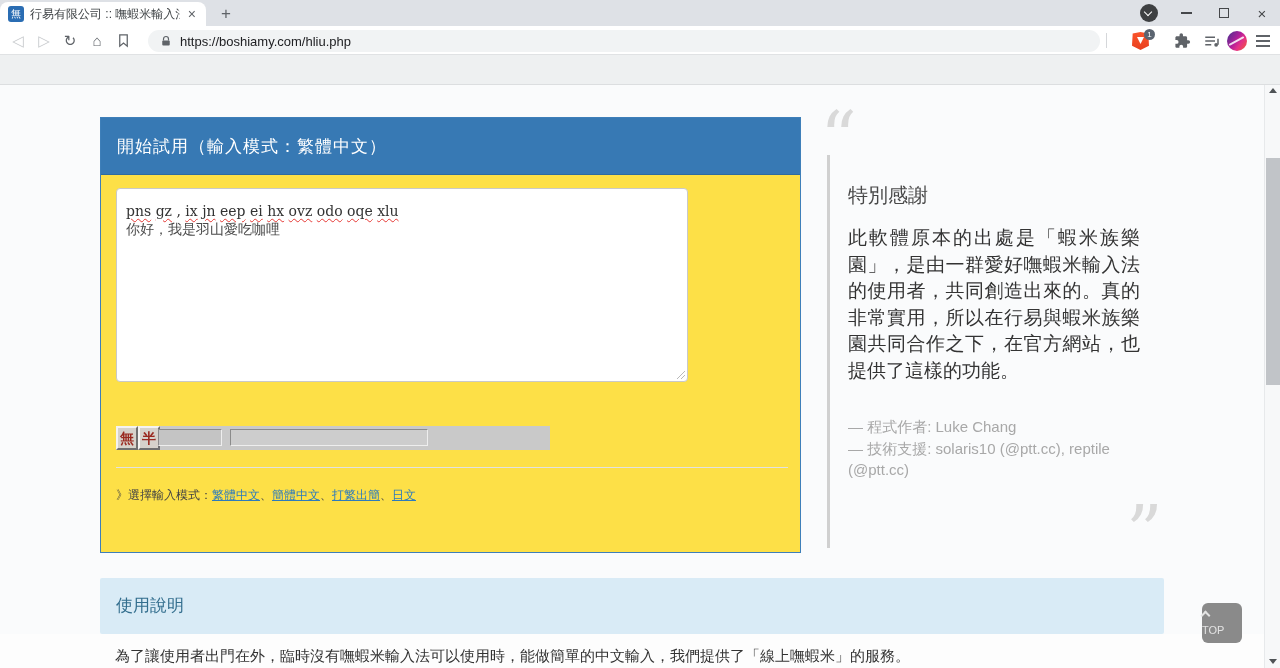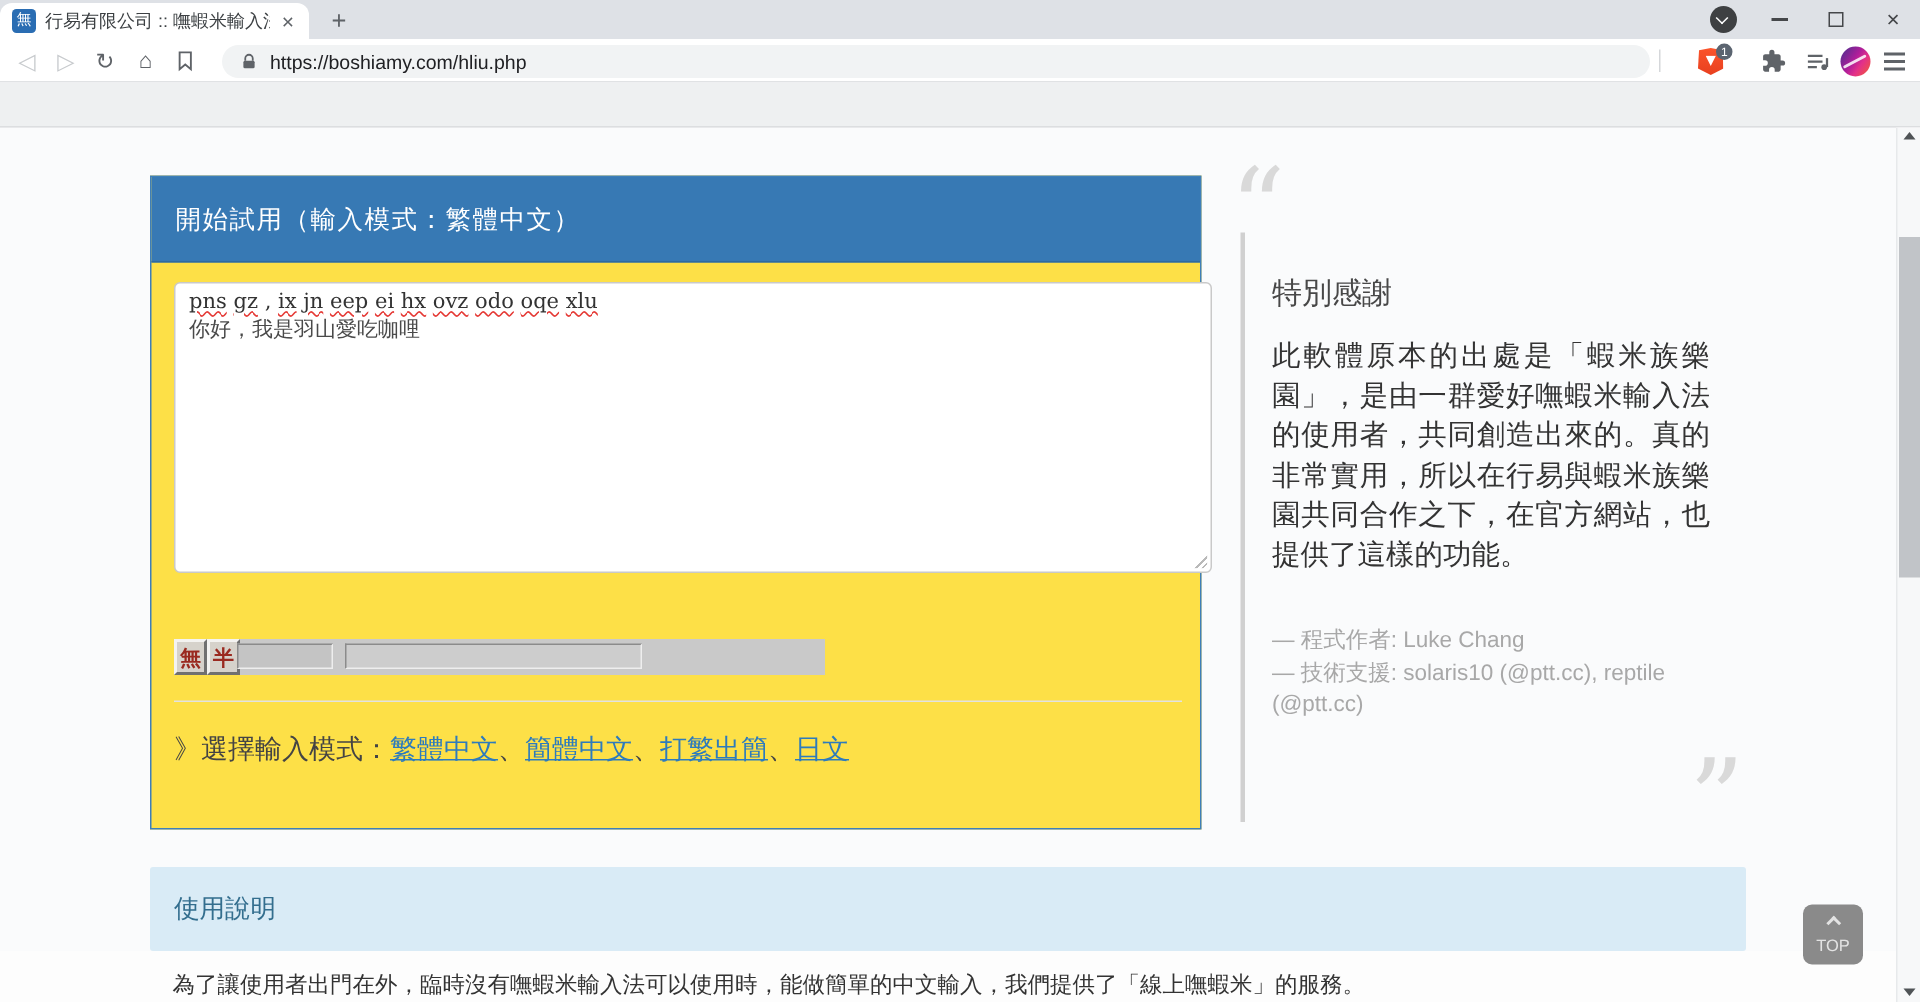--- a/index.html
+++ b/index.html
@@ -52,40 +52,40 @@
                box-shadow:0 5px 0 #5f6368, 0 10px 0 #5f6368; }
 
   
   .site-band { position:absolute; left:0; top:55px; width:1280px; height:30px; background:#eef0f1;
                border-bottom:1px solid #dcdee0; }
 
   .trial-panel { position:absolute; left:100px; top:117px; width:701px; height:436px; background:#fde047;
                  border:1px solid #3e7fb9; }
   .trial-header { height:57px; background:#3779b4; border-bottom:1px solid #2f6b9f; color:#fff;
                   font-size:17px; line-height:57px; padding-left:16px; letter-spacing:1px; }
-  .trial-textarea { position:absolute; left:15px; top:70px; width:692px; height:194px; background:#fff;
-                    border:1px solid #c9c9c9; border-radius:4px; padding:3px 9px; font-size:14px;
+  .trial-textarea { position:absolute; left:15px; top:70px; width:572px; height:194px; background:#fff;
+                    border:1px solid #c9c9c9; border-radius:4px; padding:13px 9px; font-size:14px;
                     color:#333; line-height:18px; overflow:hidden; }
   .ta-line1 { font-family:"DejaVu Serif", serif; }
   .misspell { text-decoration:underline; text-decoration-style:wavy; text-decoration-color:#e53935;
               text-decoration-thickness:1px; text-underline-offset:2px; }
   .ta-line2 { color:#4a4a4a; }
   .resize-grip { position:absolute; right:2px; bottom:2px; width:10px; height:10px;
                  background:repeating-linear-gradient(135deg, transparent 0 2px, #b9b9b9 2px 3px);
                  clip-path:polygon(100% 0, 100% 100%, 0 100%); }
   .ime-bar { position:absolute; left:15px; top:308px; width:434px; height:24px; background:#c9c9c9; }
   .ime-btn { position:absolute; top:0; width:22px; height:24px; background:#d6d2cb; text-align:center;
              font-size:14px; font-weight:bold; line-height:20px; color:#9a2a20;
              border:2px solid; border-color:#f4f3f1 #707070 #707070 #f4f3f1; }
   .ime-btn.b1 { left:0; } .ime-btn.b2 { left:22px; }
   .ime-box { position:absolute; top:3px; height:17px; border:1px solid; border-color:#8b8b8b #eeeeee #eeeeee #8b8b8b; }
   .ime-box.comp { left:42px; width:64px; background:#c4c4c4; }
   .ime-box.cand { left:114px; width:198px; background:#cdcdcd; }
   .panel-divider { position:absolute; left:15px; top:349px; width:672px; height:1px; background:#e2e2e2; }
-  .mode-row { position:absolute; left:15px; top:369px; font-size:18px; color:#444; }
+  .mode-row { position:absolute; left:15px; top:369px; font-size:12px; color:#444; }
   .mode-row a { color:#2d7bbd; text-decoration:underline; cursor:pointer; }
   .warn-row { position:absolute; left:15px; top:393px; font-size:15px; color:#555; }
 
   
   .quote { position:absolute; font-family:"DejaVu Serif", serif; font-size:72px; color:#d9d9d9; line-height:1; }
   .quote.open { left:820px; top:102px; }
   .quote.close { left:1126px; top:496px; }
   .side-line { position:absolute; left:827px; top:155px; width:3px; height:393px; background:#d0d0d0; }
   .side-content { position:absolute; left:848px; top:182px; width:292px; }
   .side-heading { font-size:20px; color:#484848; }
@@ -94,21 +94,21 @@
 
   
   .usage-band { position:absolute; left:100px; top:578px; width:1064px; height:56px; background:#d9ebf6;
                 border-radius:2px; }
   .usage-heading { font-size:17px; color:#336e8e; line-height:56px; padding-left:16px; }
   .usage-body { position:absolute; left:0; top:634px; width:1264px; height:34px; background:#fdfdfd; }
   .usage-text { position:absolute; left:115px; top:13px; font-size:15px; color:#333; white-space:nowrap; }
 
   
   .top-btn { position:absolute; left:1202px; top:603px; width:40px; height:40px; background:#8a8a8a;
-             border-radius:6px; text-align:center; cursor:pointer; }
+             border-radius:6px; text-align:left; cursor:pointer; }
   .top-chev { display:inline-block; margin-top:9px; width:7px; height:7px; border-top:2px solid #e3e3e3;
               border-right:2px solid #e3e3e3; transform:rotate(-45deg); }
   .top-label { font-size:11px; color:#e3e3e3; margin-top:1px; }
 
   .scrollbar { position:absolute; left:1264px; top:85px; width:16px; height:583px; background:#f7f8f9;
                border-left:1px solid #e7e9eb; }
   .sb-arrow { position:absolute; left:4px; width:0; height:0; border-left:4px solid transparent;
               border-right:4px solid transparent; }
   .sb-arrow.up { top:3px; border-bottom:5px solid #4f5356; }
   .sb-arrow.down { bottom:4px; border-top:5px solid #4f5356; }

